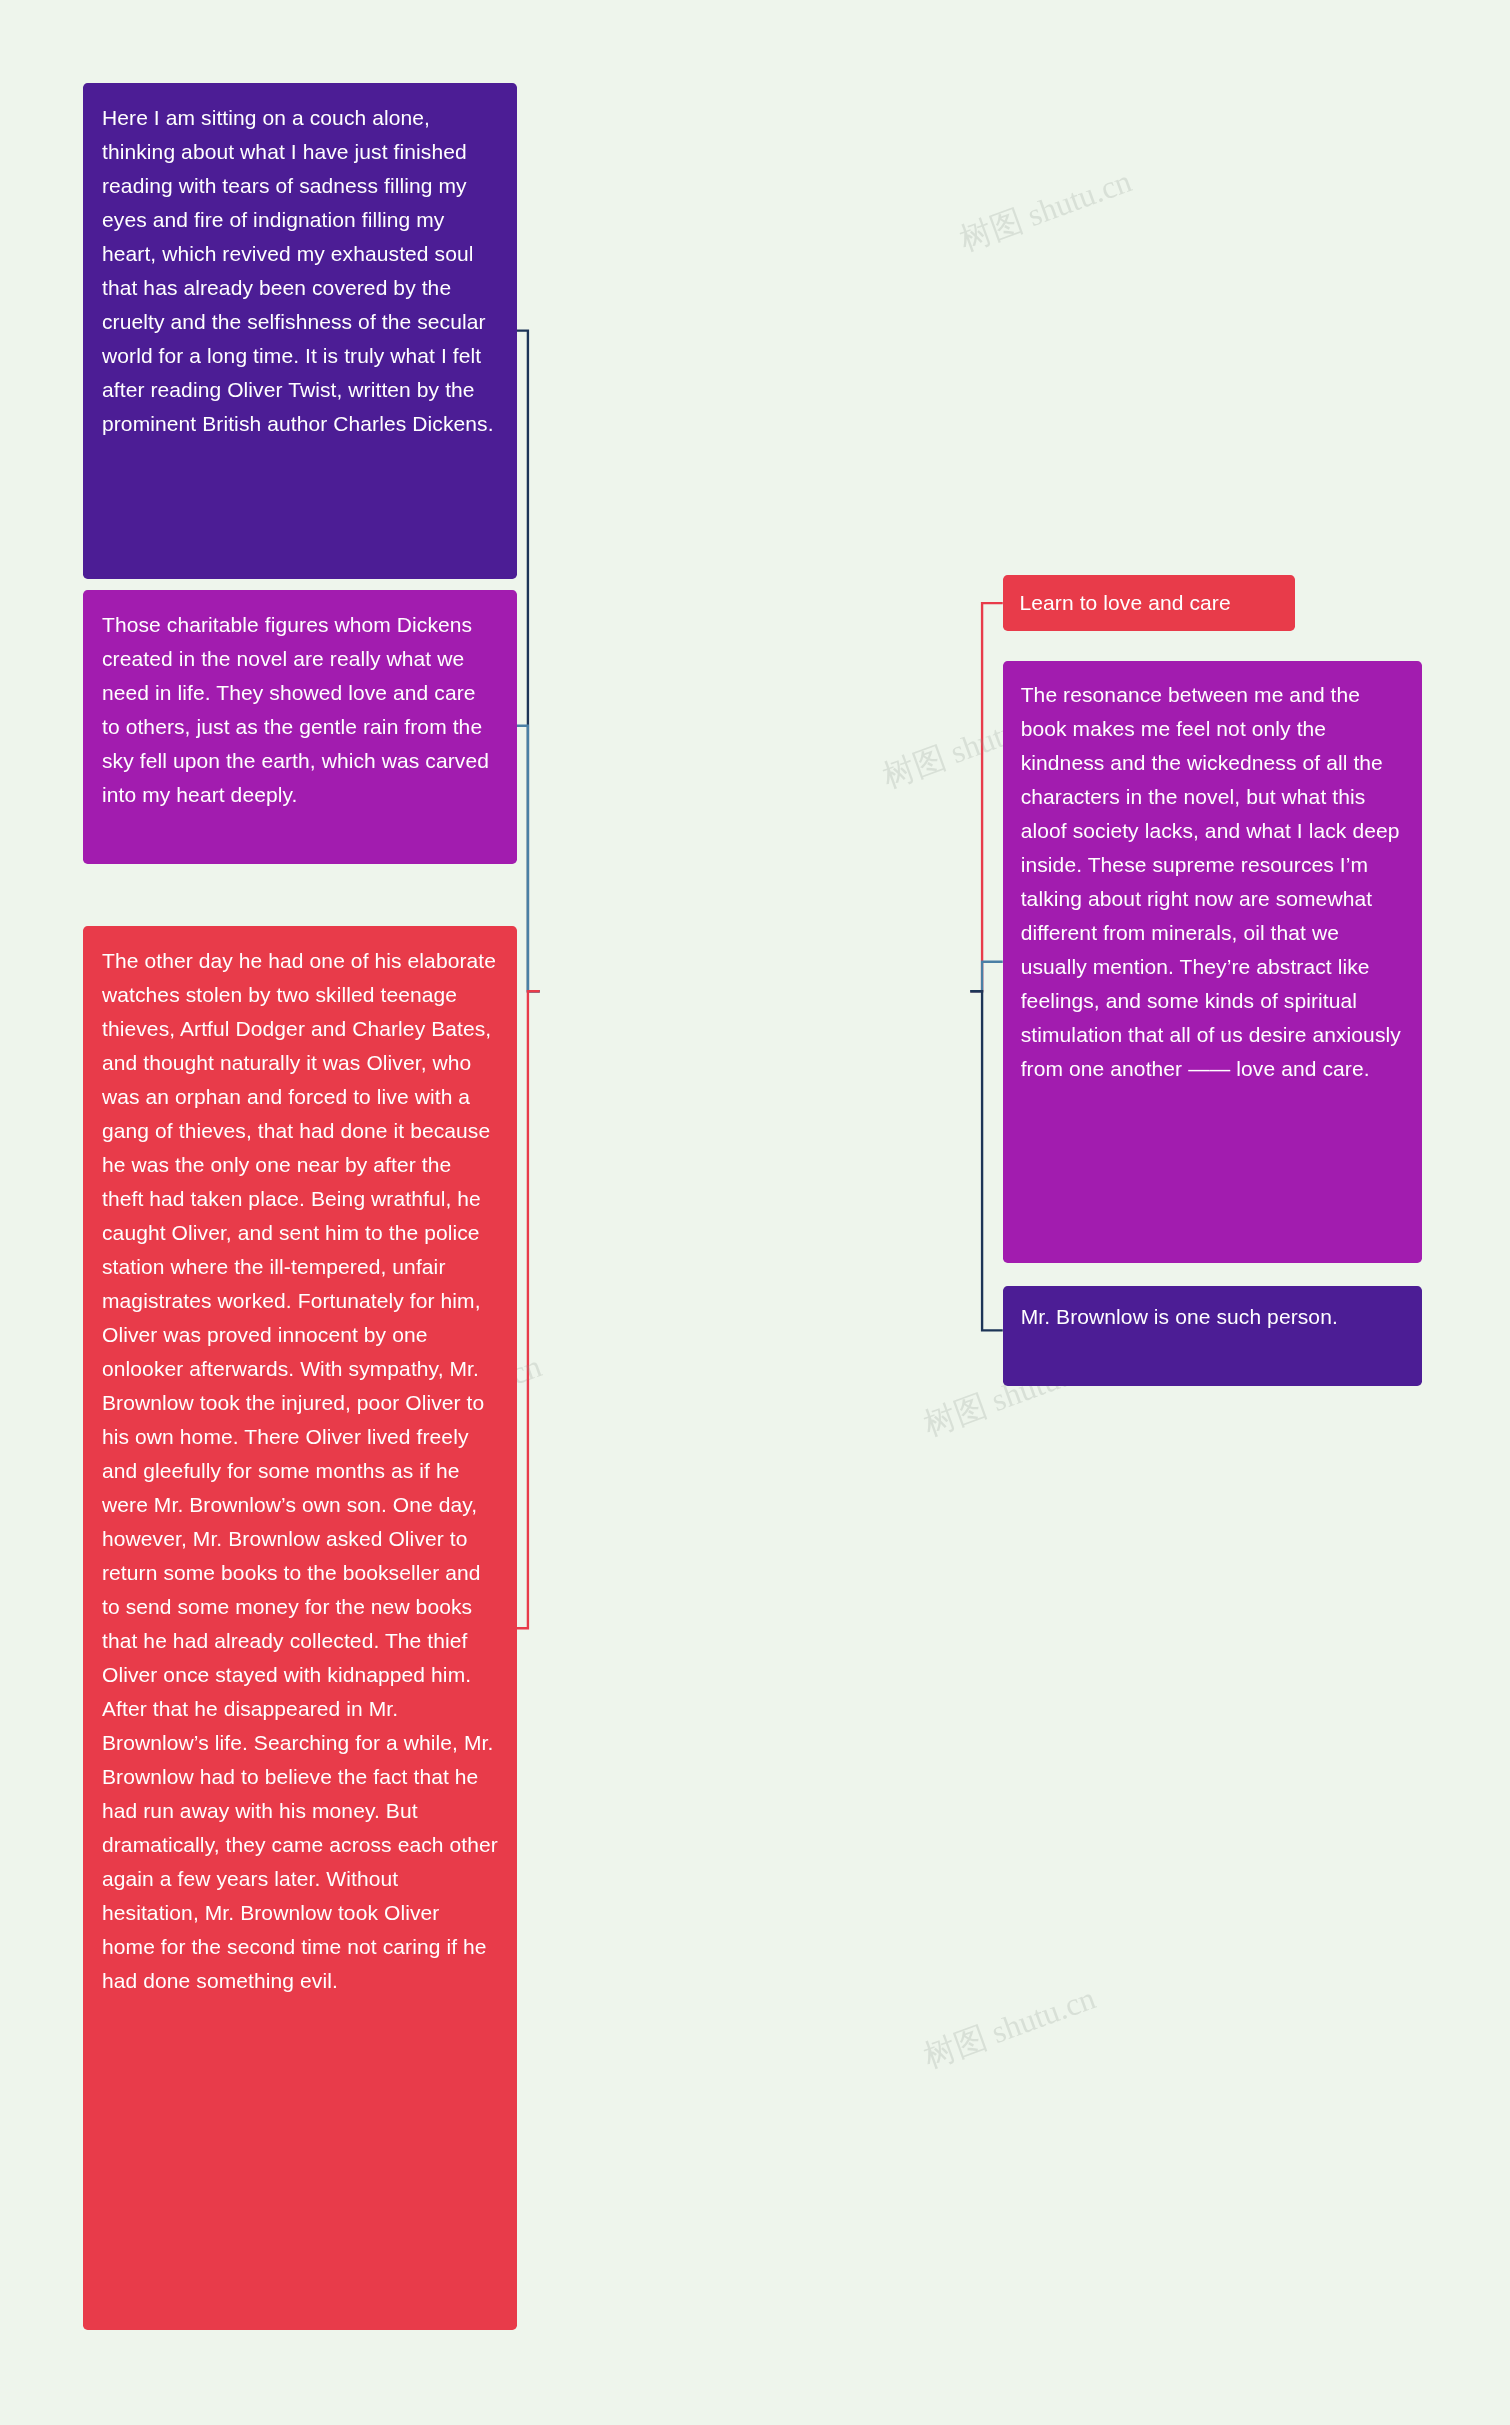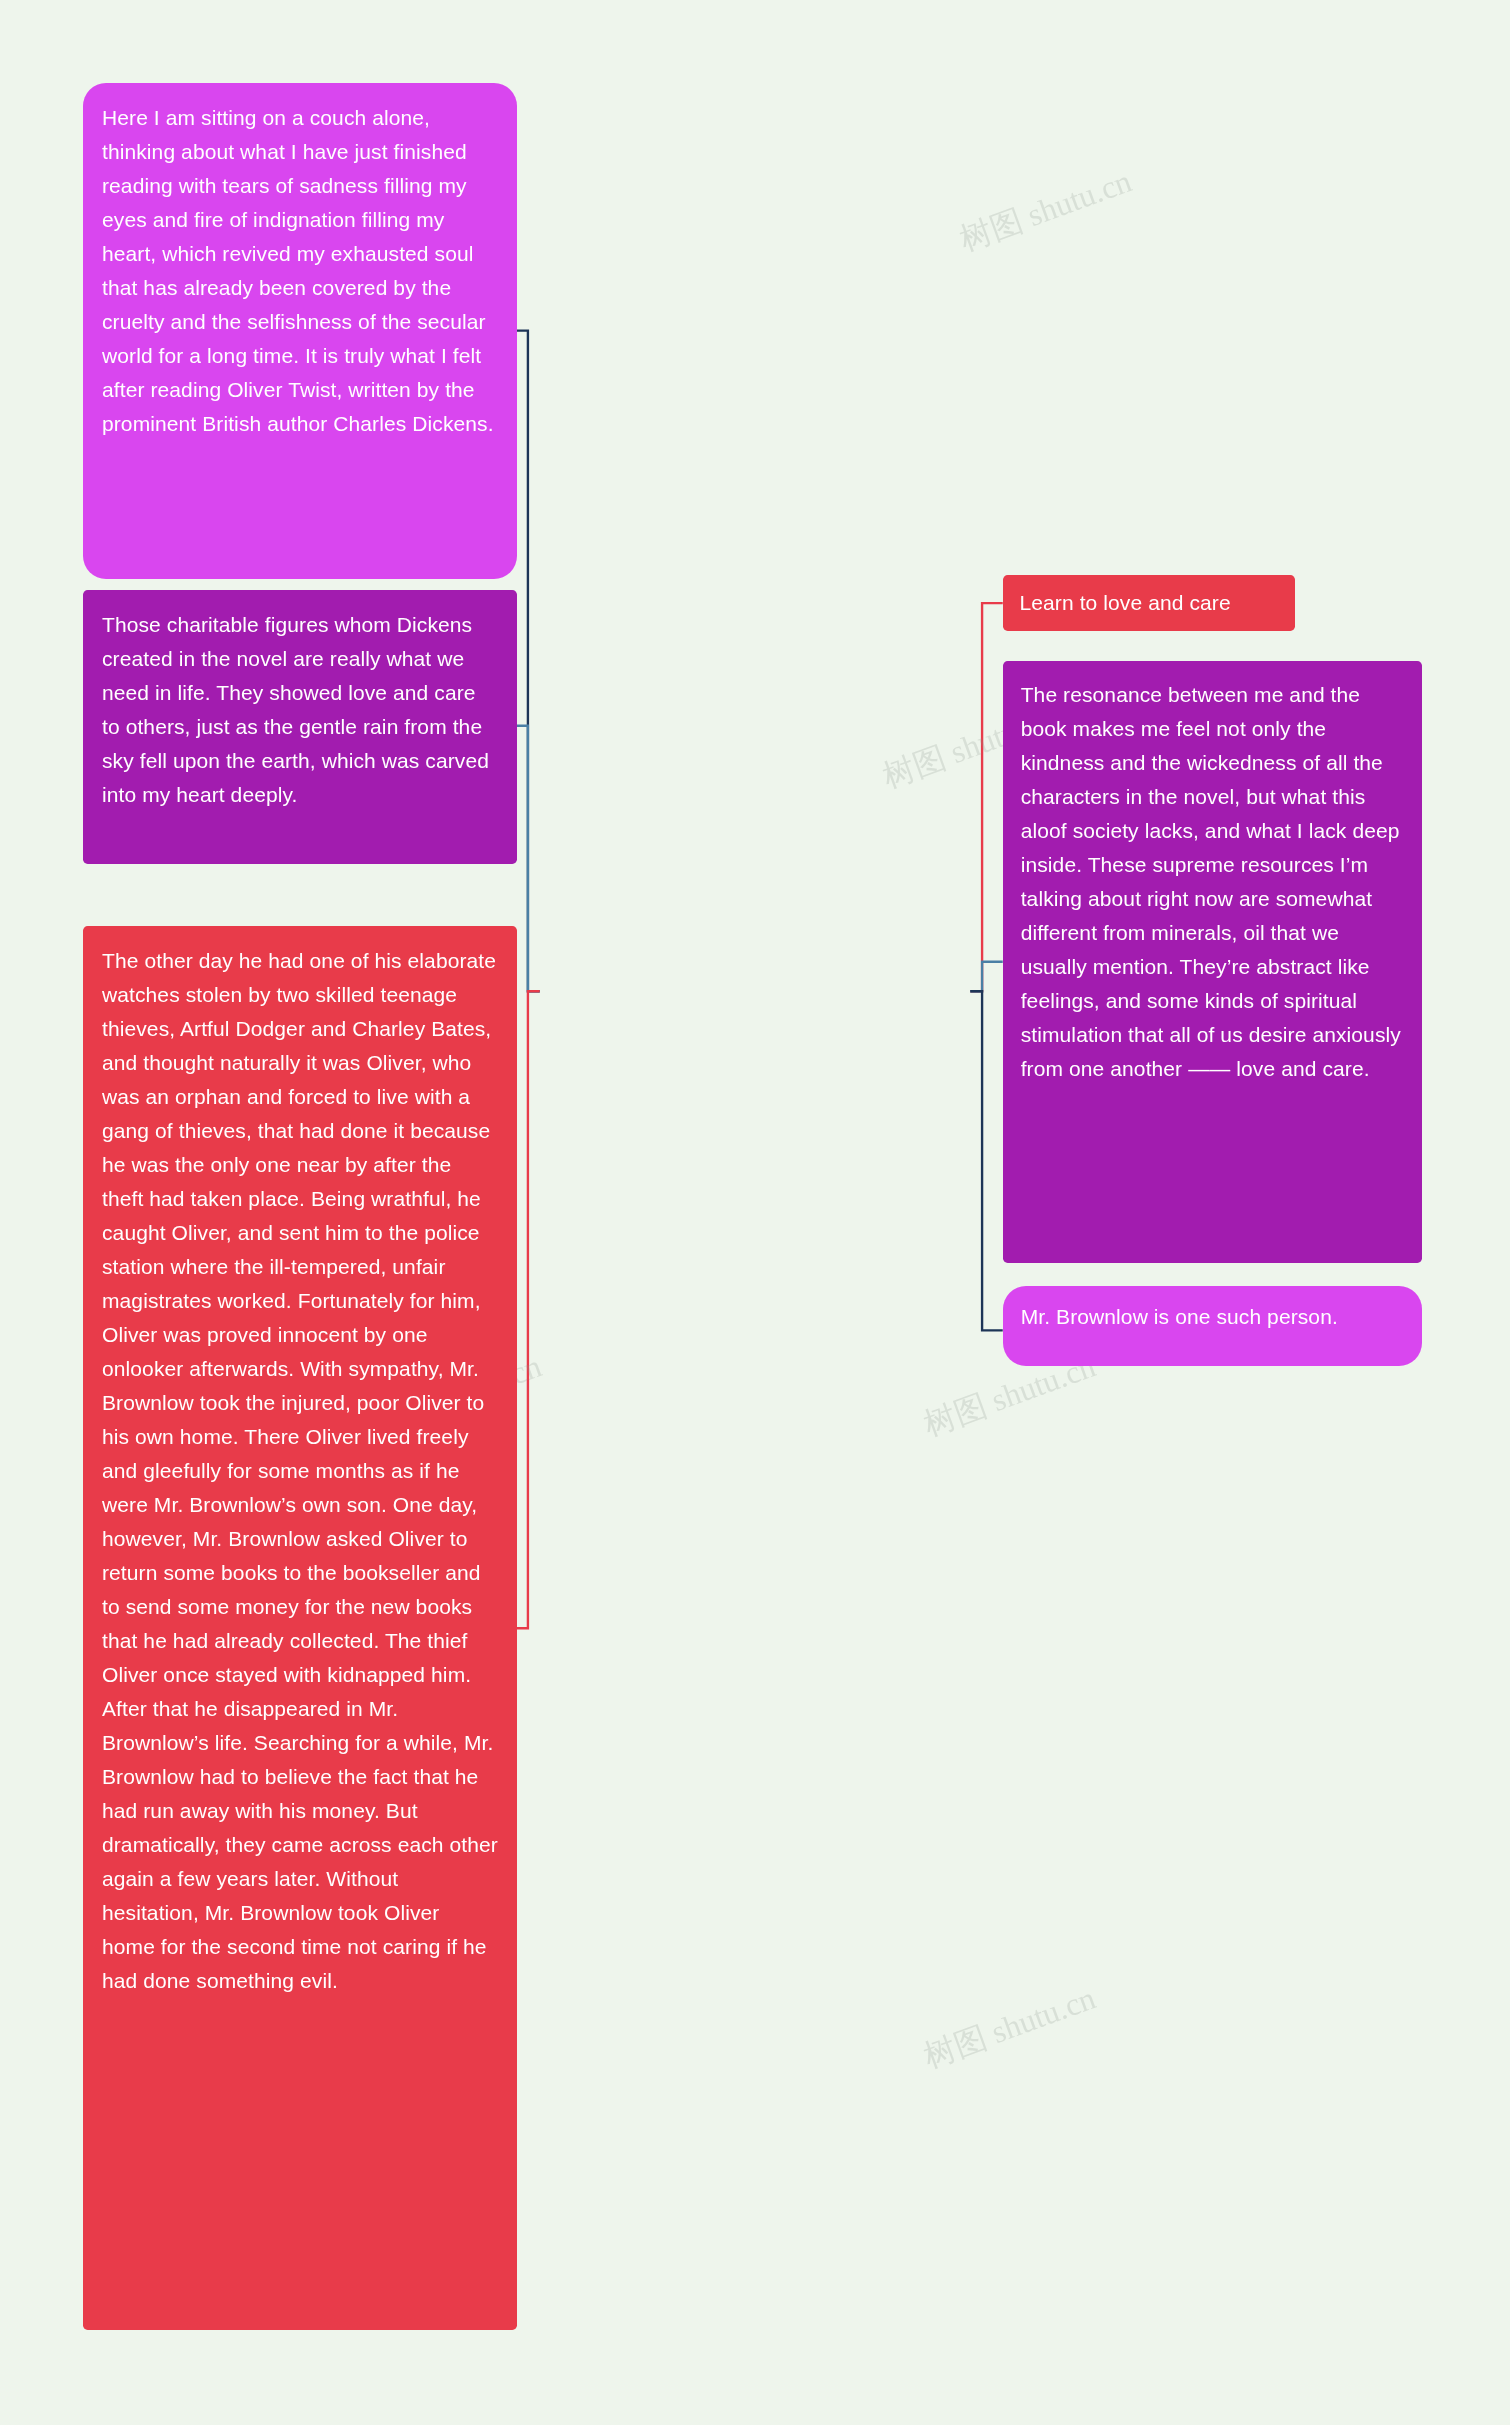--- a/index.html
+++ b/index.html
@@ -35,22 +35,21 @@
     position: absolute;
     box-sizing: border-box;
     border-radius: 4.7px;
     color: #ffffff;
     font-size: 21px;
     line-height: 34px;
     letter-spacing: 0.1px;
     word-break: break-word;
   }
   .node-dark {
-    background: #d946ef;
-    border-radius: 23px;
+    background: #4c1d95;
   }
   .node-blue {
     background: #a21caf;
   }
   .node-red {
     background: #e83b4a;
   }
   .node-teal {
     background: #53c3cb;
     color: #173a4f;
@@ -92,16 +91,16 @@
   <div class="node node-dark" style="left:83px; top:83px; width:434px; height:496px; padding:17.7px 19px;">Here I am sitting on a couch alone, thinking about what I have just finished reading with tears of sadness filling my eyes and fire of indignation filling my heart, which revived my exhausted soul that has already been covered by the cruelty and the selfishness of the secular world for a long time. It is truly what I felt after reading Oliver Twist, written by the prominent British author Charles Dickens.</div>
 
   <div class="node node-blue" style="left:83px; top:590px; width:434px; height:274px; padding:17.7px 19px;">Those charitable figures whom Dickens created in the novel are really what we need in life. They showed love and care to others, just as the gentle rain from the sky fell upon the earth, which was carved into my heart deeply.</div>
 
   <div class="node node-red" style="left:83px; top:926px; width:434px; height:1404px; padding:17.7px 19px;">The other day he had one of his elaborate watches stolen by two skilled teenage thieves, Artful Dodger and Charley Bates, and thought naturally it was Oliver, who was an orphan and forced to live with a gang of thieves, that had done it because he was the only one near by after the theft had taken place. Being wrathful, he caught Oliver, and sent him to the police station where the ill-tempered, unfair magistrates worked. Fortunately for him, Oliver was proved innocent by one onlooker afterwards. With sympathy, Mr. Brownlow took the injured, poor Oliver to his own home. There Oliver lived freely and gleefully for some months as if he were Mr. Brownlow’s own son. One day, however, Mr. Brownlow asked Oliver to return some books to the bookseller and to send some money for the new books that he had already collected. The thief Oliver once stayed with kidnapped him. After that he disappeared in Mr. Brownlow’s life. Searching for a while, Mr. Brownlow had to believe the fact that he had run away with his money. But dramatically, they came across each other again a few years later. Without hesitation, Mr. Brownlow took Oliver home for the second time not caring if he had done something evil.</div>
 
   <div class="node node-red" style="left:1003px; top:575px; width:292px; height:56px; padding:10.6px 16.5px;">Learn to love and care</div>
 
   <div class="node node-blue" style="left:1003px; top:661px; width:419px; height:602px; padding:16.5px 17.7px;">The resonance between me and the book makes me feel not only the kindness and the wickedness of all the characters in the novel, but what this aloof society lacks, and what I lack deep inside. These supreme resources I’m talking about right now are somewhat different from minerals, oil that we usually mention. They’re abstract like feelings, and some kinds of spiritual stimulation that all of us desire anxiously from one another —— love and care.</div>
 
-  <div class="node node-dark" style="left:1003px; top:1286px; width:419px; height:80px; padding:14px 17.7px;">Mr. Brownlow is one such person.</div>
+  <div class="node node-dark" style="left:1003px; top:1286px; width:419px; height:100px; padding:14px 17.7px;">Mr. Brownlow is one such person.</div>
 
 </div>
 
 
 </body></html>

